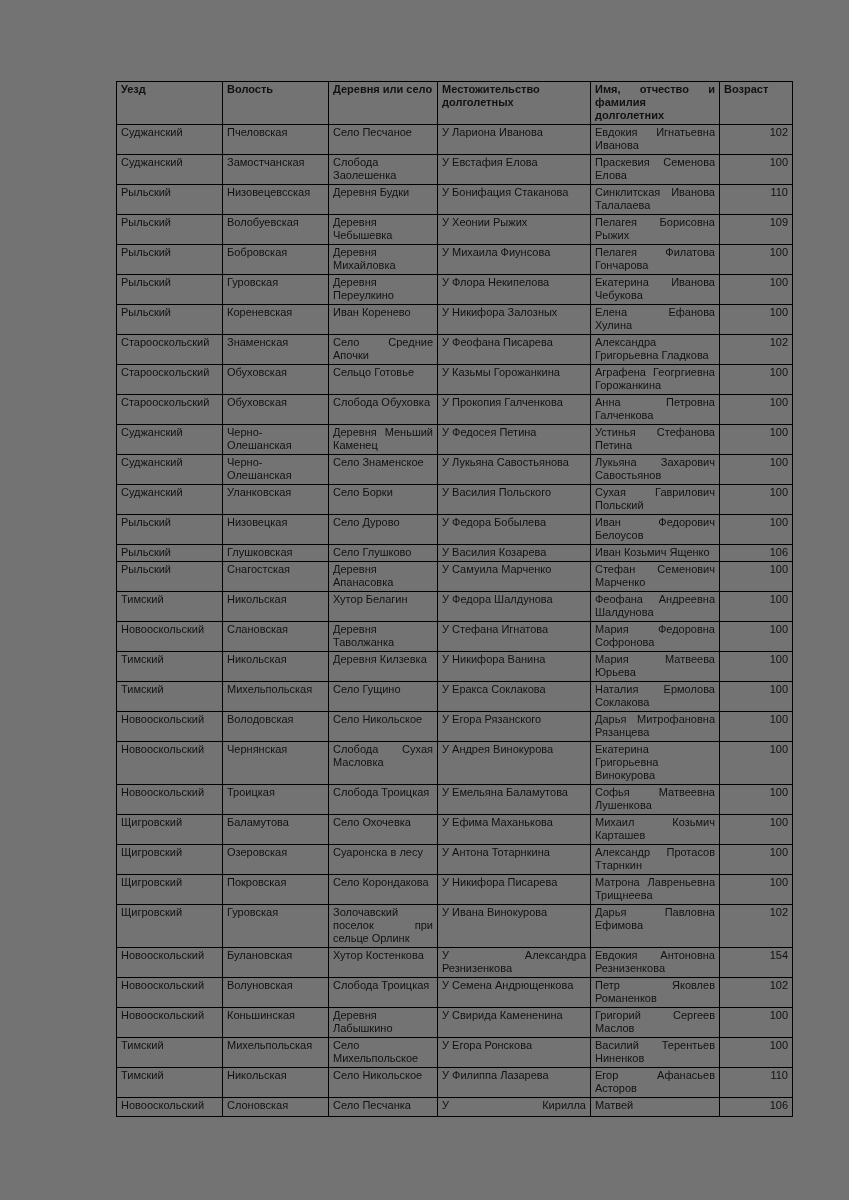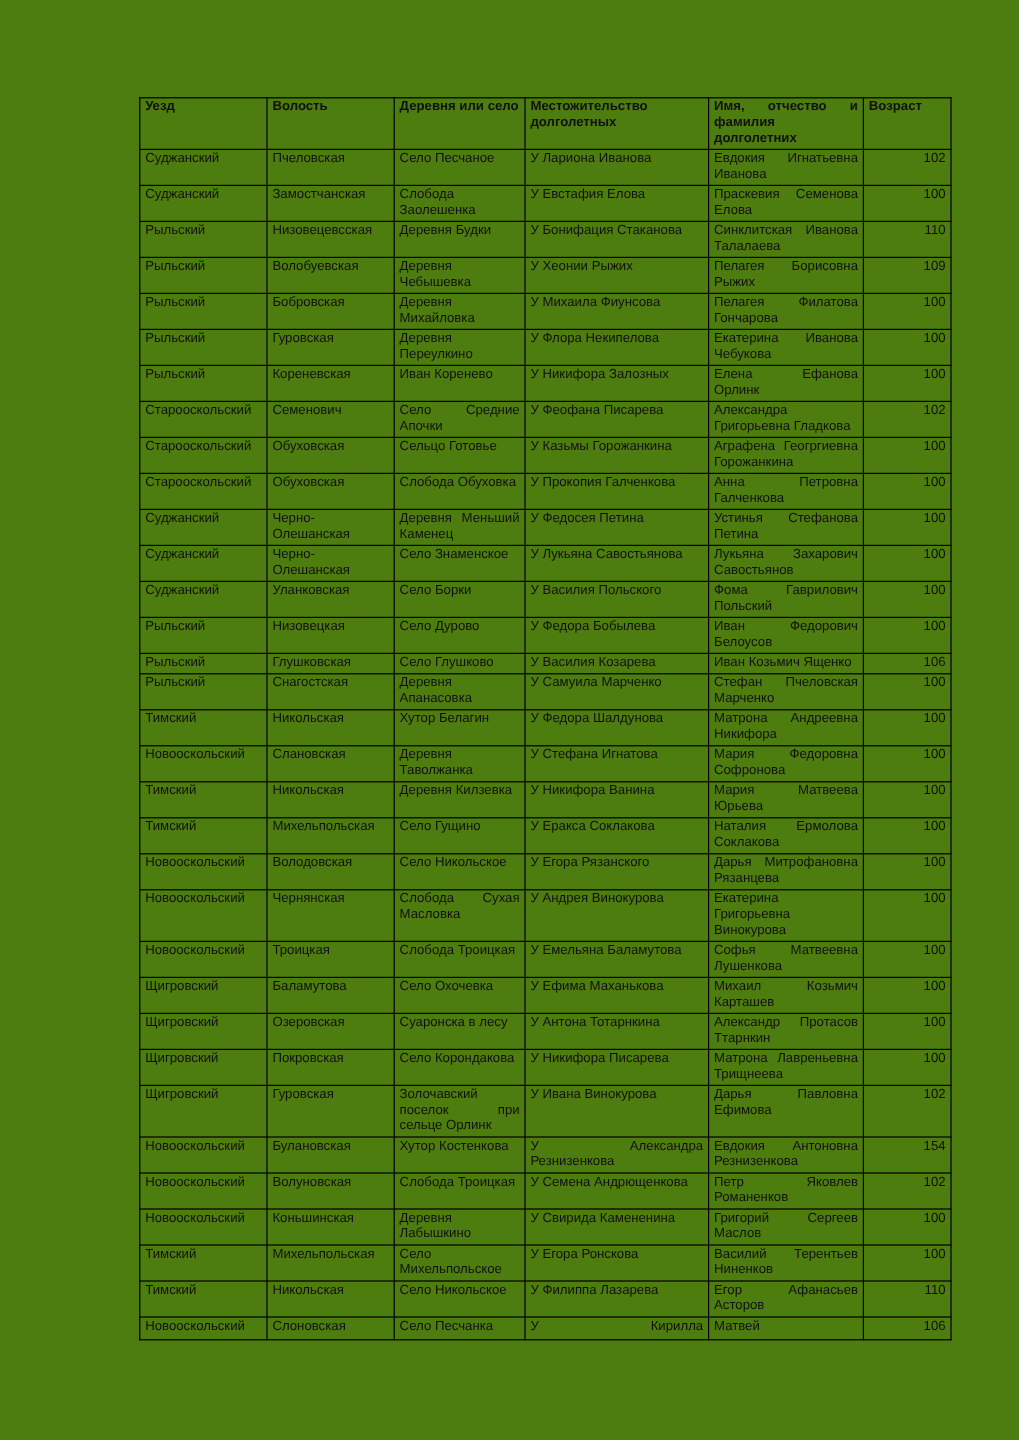--- a/index.html
+++ b/index.html
@@ -4,21 +4,21 @@
 <style>
   html, body {
     margin: 0;
     padding: 0;
     background: #ffffff;
   }
   .page {
     position: relative;
     width: 849px;
     height: 1200px;
-    background: #4d7c0f;
+    background: #737373;
     overflow: hidden;
     font-family: "Liberation Sans", sans-serif;
     color: #111111;
   }
   table.longevity {
     position: absolute;
     left: 116px;
     top: 81px;
     width: 676px;
     border-collapse: collapse;
@@ -213,32 +213,32 @@
           <td>
             <div class="cellc">Кореневская</div>
           </td>
           <td>
             <div class="cellc">Иван Коренево</div>
           </td>
           <td>
             <div class="cellc">У Никифора Залозных</div>
           </td>
           <td>
-            <div class="cellc">Елена Ефанова Орлинк</div>
+            <div class="cellc">Елена Ефанова Хулина</div>
           </td>
           <td class="age-cell">
             <div class="cellc">100</div>
           </td>
         </tr>
         <tr>
           <td>
             <div class="cellc">Старооскольский</div>
           </td>
           <td>
-            <div class="cellc">Семенович</div>
+            <div class="cellc">Знаменская</div>
           </td>
           <td>
             <div class="cellc">Село Средние Апочки</div>
           </td>
           <td>
             <div class="cellc">У Феофана Писарева</div>
           </td>
           <td>
             <div class="cellc">Александра Григорьевна Гладкова</div>
           </td>
@@ -333,21 +333,21 @@
           <td>
             <div class="cellc">Уланковская</div>
           </td>
           <td>
             <div class="cellc">Село Борки</div>
           </td>
           <td>
             <div class="cellc">У Василия Польского</div>
           </td>
           <td>
-            <div class="cellc">Фома Гаврилович Польский</div>
+            <div class="cellc">Сухая Гаврилович Польский</div>
           </td>
           <td class="age-cell">
             <div class="cellc">100</div>
           </td>
         </tr>
         <tr>
           <td>
             <div class="cellc">Рыльский</div>
           </td>
           <td>
@@ -393,41 +393,41 @@
           <td>
             <div class="cellc">Снагостская</div>
           </td>
           <td>
             <div class="cellc">Деревня Апанасовка</div>
           </td>
           <td>
             <div class="cellc">У Самуила Марченко</div>
           </td>
           <td>
-            <div class="cellc">Стефан Пчеловская Марченко</div>
+            <div class="cellc">Стефан Семенович Марченко</div>
           </td>
           <td class="age-cell">
             <div class="cellc">100</div>
           </td>
         </tr>
         <tr>
           <td>
             <div class="cellc">Тимский</div>
           </td>
           <td>
             <div class="cellc">Никольская</div>
           </td>
           <td>
             <div class="cellc">Хутор Белагин</div>
           </td>
           <td>
             <div class="cellc">У Федора Шалдунова</div>
           </td>
           <td>
-            <div class="cellc">Матрона Андреевна Никифора</div>
+            <div class="cellc">Феофана Андреевна Шалдунова</div>
           </td>
           <td class="age-cell">
             <div class="cellc">100</div>
           </td>
         </tr>
         <tr>
           <td>
             <div class="cellc">Новооскольский</div>
           </td>
           <td>

